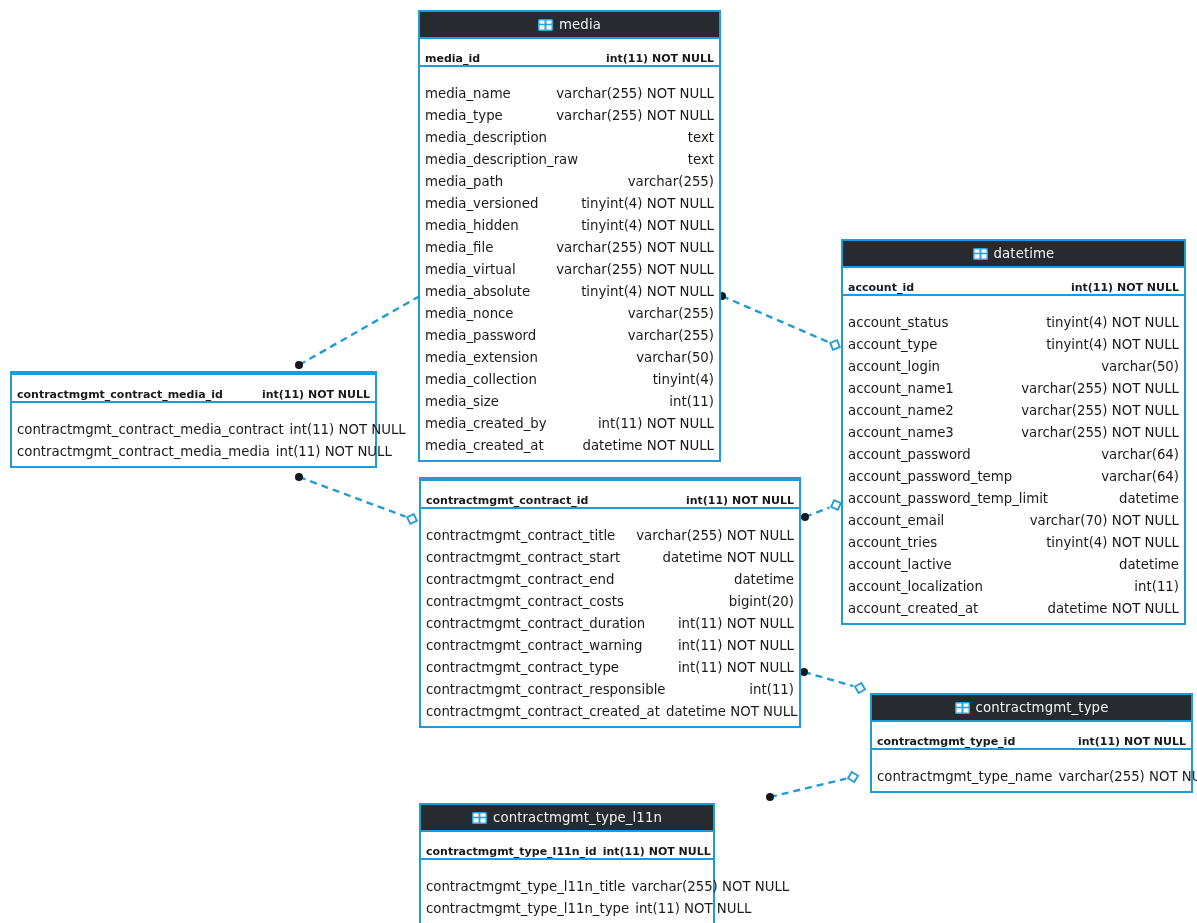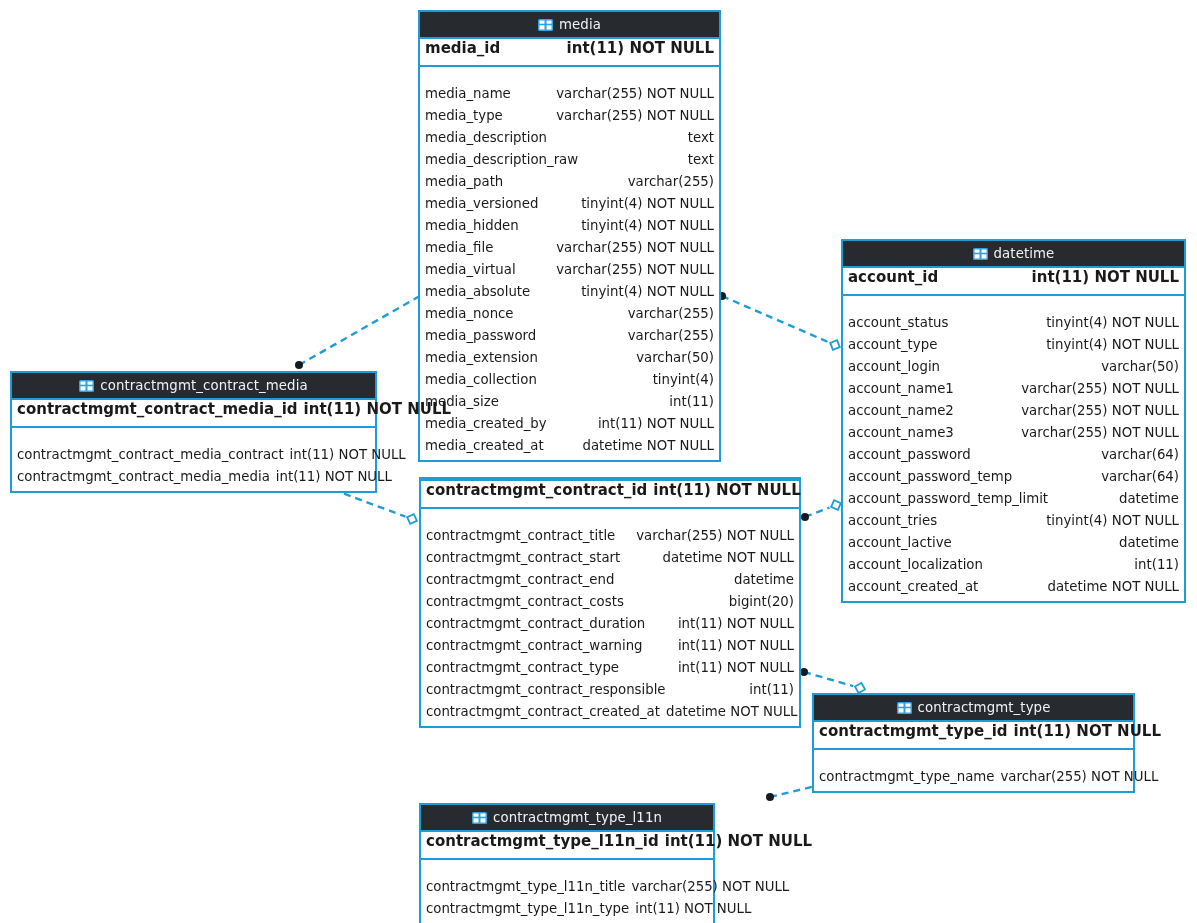--- a/index.html
+++ b/index.html
@@ -24,24 +24,24 @@
     height:25px;
     display:flex;align-items:center;justify-content:center;gap:6px;
     font-size:13.3px;
     letter-spacing:0.1px;
   }
   .tbl-icon{display:inline-block;width:15px;height:12px;position:relative;flex:0 0 auto;}
   .tbl-icon svg{display:block;}
   .pk-row{
     border-top:2px solid #1d9cd8;
     border-bottom:2px solid #1d9cd8;
-    display:flex;align-items:flex-start;
+    display:flex;align-items:flex-end;
     height:26px;
     padding:0 5px;
-    font-size:15px;
+    font-size:11px;
     font-weight:bold;
     color:#1a1a1a;
     background:#ffffff;
   }
   .field-list{padding:15px 0 4px 0;background:#ffffff;}
   .field-row{
     display:flex;align-items:center;
     height:22px;
     padding:0 5px;
     font-size:13.3px;
@@ -50,21 +50,21 @@
   .f-name{flex:0 0 auto;white-space:nowrap;}
   .f-spacer{flex:1 1 auto;min-width:6px;}
   .f-type{flex:0 0 auto;white-space:nowrap;text-align:right;}
   .pk-row .f-type{font-weight:bold;}
 
   
   #ent-media                      {left:418px; top:10px;  width:303px;}
   #ent-account                    {left:841px; top:239px; width:345px;}
   #ent-contract_media             {left:10px;  top:371px; width:367px;}
   #ent-contract                   {left:419px; top:477px; width:382px;}
-  #ent-type                       {left:812px; top:693px; width:323px;}
+  #ent-type                       {left:870px; top:693px; width:323px;}
   #ent-type_l11n                  {left:419px; top:787px; width:296px;margin-top:16px;}
 </style>
 </head>
 <body>
 
 <div id="canvas">
 
   <svg id="edges" viewBox="0 0 1197 923" width="1197" height="923">
       <g>
         <line x1="299" y1="365" x2="418.92229800512877" y2="296.4729725684978" stroke="#1d9cd8" stroke-width="2.4" stroke-dasharray="7 5"></line>
@@ -263,20 +263,25 @@
           <span class="f-name">account_password_temp</span>
           <span class="f-spacer"></span>
           <span class="f-type">varchar(64)</span>
         </div>
         <div class="field-row">
           <span class="f-name">account_password_temp_limit</span>
           <span class="f-spacer"></span>
           <span class="f-type">datetime</span>
         </div>
         <div class="field-row">
+          <span class="f-name">account_email</span>
+          <span class="f-spacer"></span>
+          <span class="f-type">varchar(70) NOT NULL</span>
+        </div>
+        <div class="field-row">
           <span class="f-name">account_tries</span>
           <span class="f-spacer"></span>
           <span class="f-type">tinyint(4) NOT NULL</span>
         </div>
         <div class="field-row">
           <span class="f-name">account_lactive</span>
           <span class="f-spacer"></span>
           <span class="f-type">datetime</span>
         </div>
         <div class="field-row">
@@ -286,32 +291,20 @@
         </div>
         <div class="field-row">
           <span class="f-name">account_created_at</span>
           <span class="f-spacer"></span>
           <span class="f-type">datetime NOT NULL</span>
         </div>
       </div>
   </div>
 
   <div class="entity" id="ent-contract_media">
-    <div class="entity-header">
-      <span class="tbl-icon">
-        <svg width="15" height="12" viewBox="0 0 15 12">
-          <rect x="0" y="0" width="15" height="12" rx="1.5" fill="#2aa3e0"></rect>
-          <rect x="1.5" y="1.5" width="5" height="3.2" fill="#ffffff"></rect>
-          <rect x="8.5" y="1.5" width="5" height="3.2" fill="#ffffff"></rect>
-          <rect x="1.5" y="6.3" width="5" height="4.2" fill="#ffffff"></rect>
-          <rect x="8.5" y="6.3" width="5" height="4.2" fill="#ffffff"></rect>
-        </svg>
-      </span>
-      <span>contractmgmt_contract_media</span>
-    </div>
     <div class="pk-row">
       <span class="f-name">contractmgmt_contract_media_id</span>
       <span class="f-spacer"></span>
       <span class="f-type">int(11) NOT NULL</span>
     </div>
     <div class="field-list">
         <div class="field-row">
           <span class="f-name">contractmgmt_contract_media_contract</span>
           <span class="f-spacer"></span>
           <span class="f-type">int(11) NOT NULL</span>

